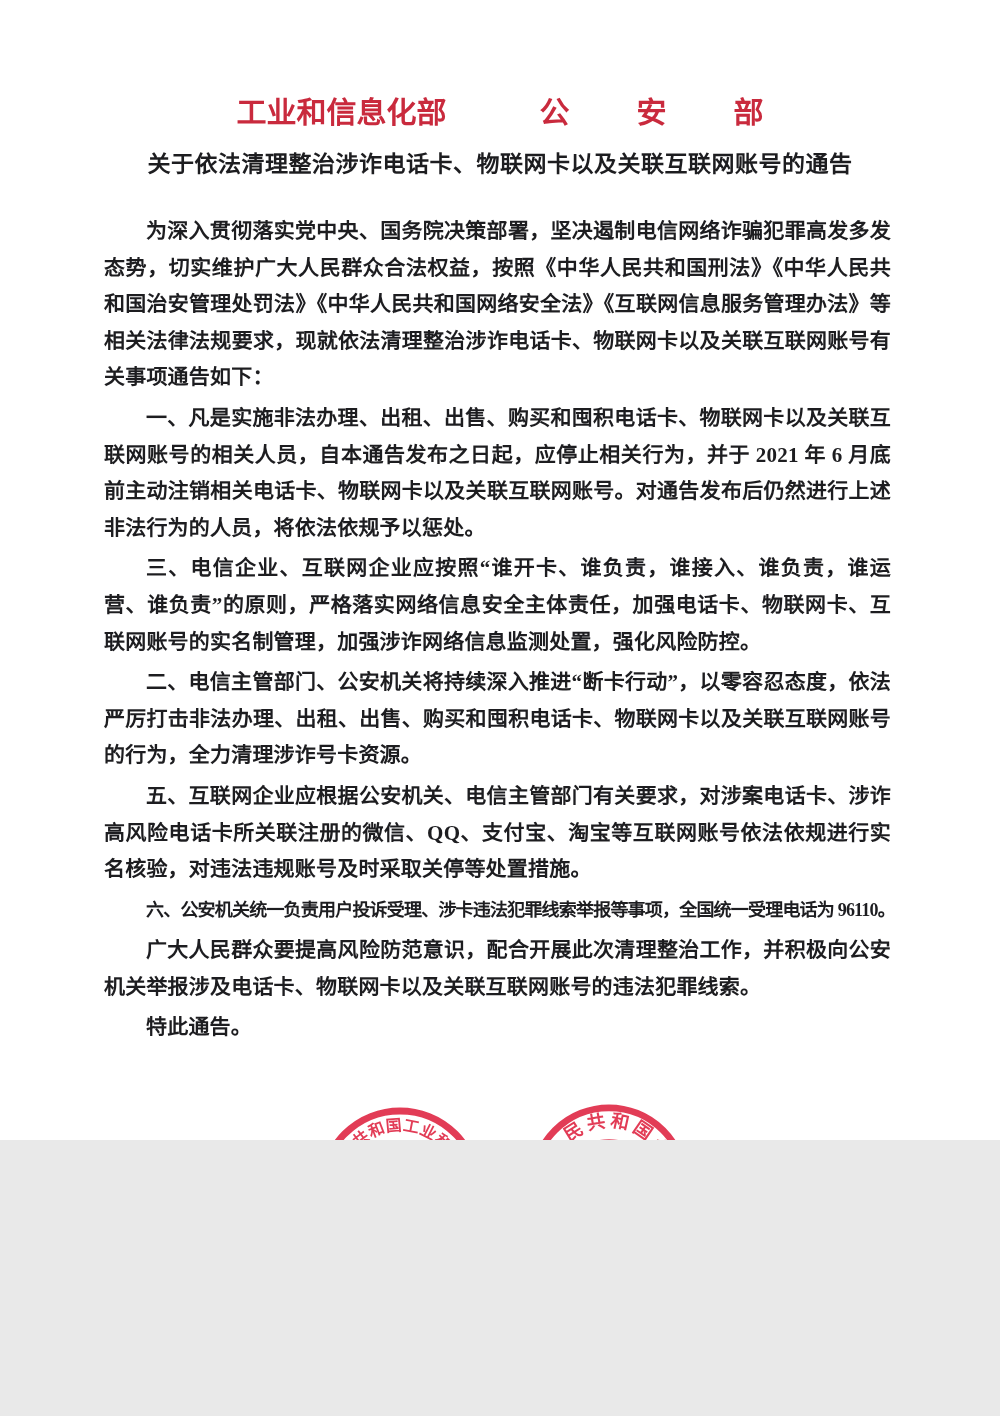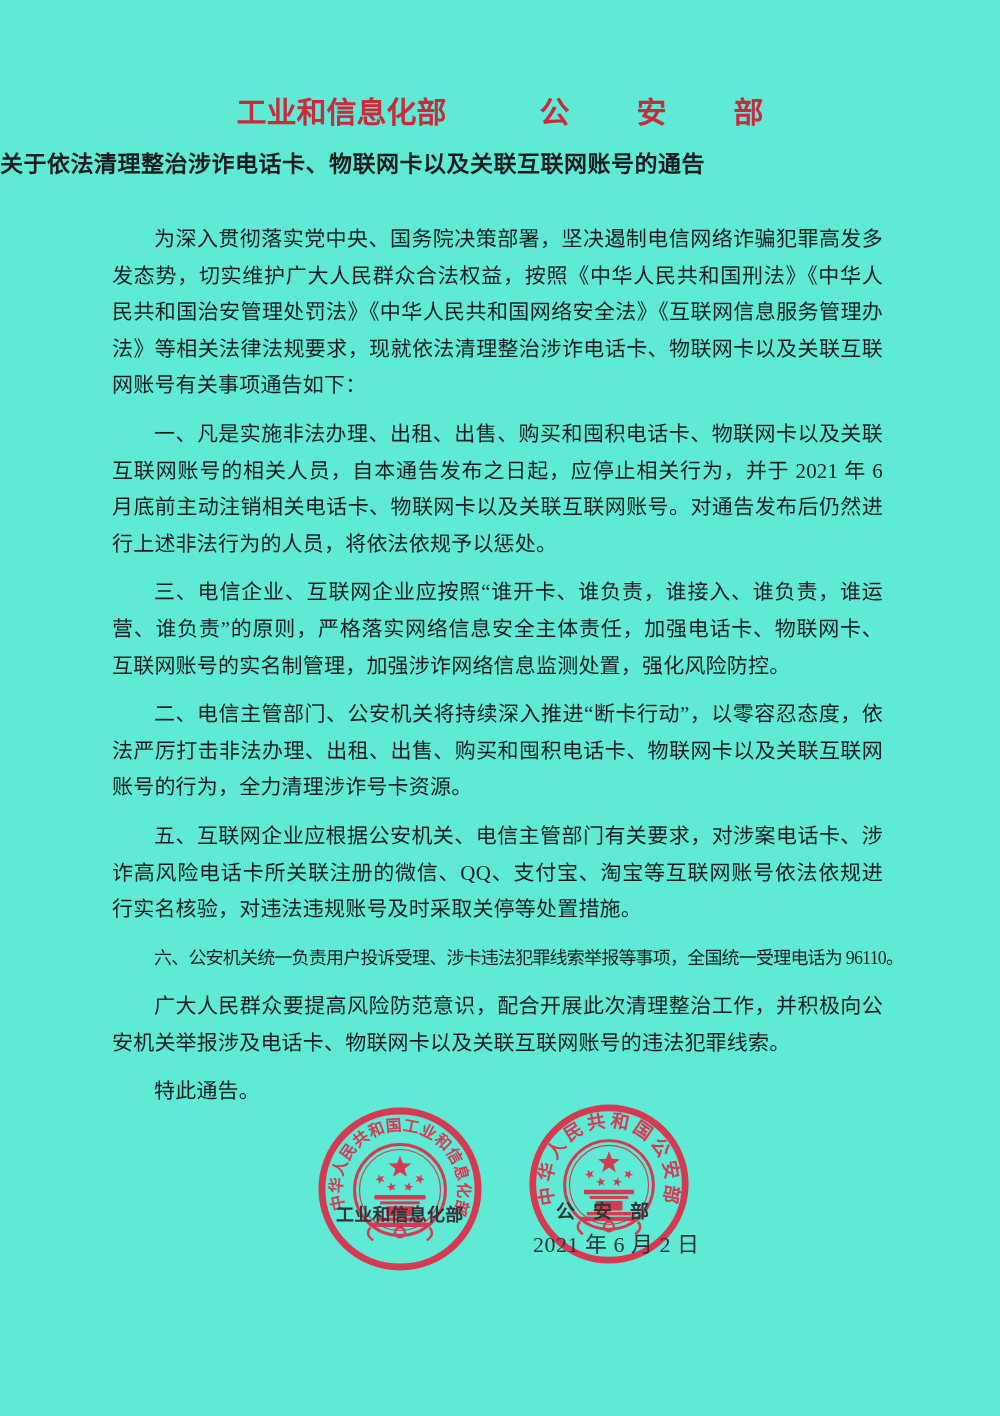--- a/index.html
+++ b/index.html
@@ -3,23 +3,23 @@
 <meta charset="utf-8">
 <style>
   html,body{margin:0;padding:0;}
   body{
     background:#e9e9e9;
     font-family:"Liberation Serif","DejaVu Serif",serif;
   }
   .page{
     position:relative;
     width:1000px;
-    height:1416px;
+    height:1140px;
     margin:0 auto;
-    background:#5eead4;
+    background:#ffffff;
     color:var(--ink,#1d1d20);
     overflow:hidden;
   }
   
   .ministries{
     position:absolute;
     top:95px; left:0; right:0;
     display:flex; justify-content:center; align-items:baseline;
     gap:93px;
     color:var(--red,#c92a3d);
@@ -27,40 +27,41 @@
     font-size:30px;
     line-height:36px;
     white-space:nowrap;
   }
   .m2{letter-spacing:67px; margin-right:-67px;}
   
   .title{
     position:absolute;
     top:148px; left:0; right:0;
     margin:0;
-    text-align:left;
+    text-align:center;
     font-size:23px;
     font-weight:bold;
     line-height:34px;
     letter-spacing:0.5px;
   }
   
   .body{
     position:absolute;
     top:209px; left:100px;
     width:795px;
   }
   .body p{
-    margin:12px;
+    margin:4px;
     font-size:21px;
     line-height:36.6px;
     text-indent:2em;
     text-align:justify;
     text-justify:inter-ideograph;
     letter-spacing:0.2px;
+    font-weight:bold;
   }
   .body p.oneline{
     font-size:18px;
     letter-spacing:-0.8px;
     white-space:nowrap;
     text-indent:42px;
     text-align:left;
   }
   
   .seal{position:absolute; color:var(--seal,#e02c48);}

